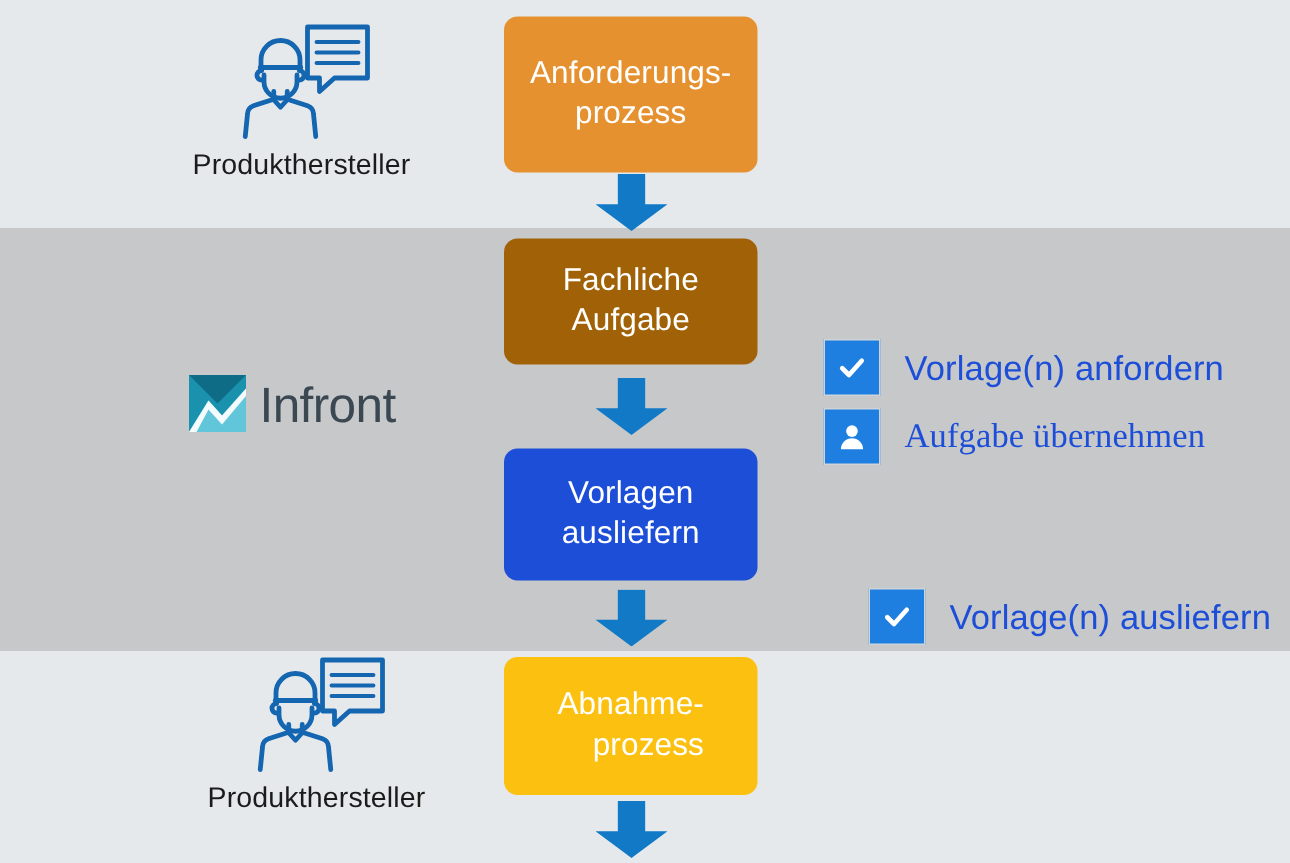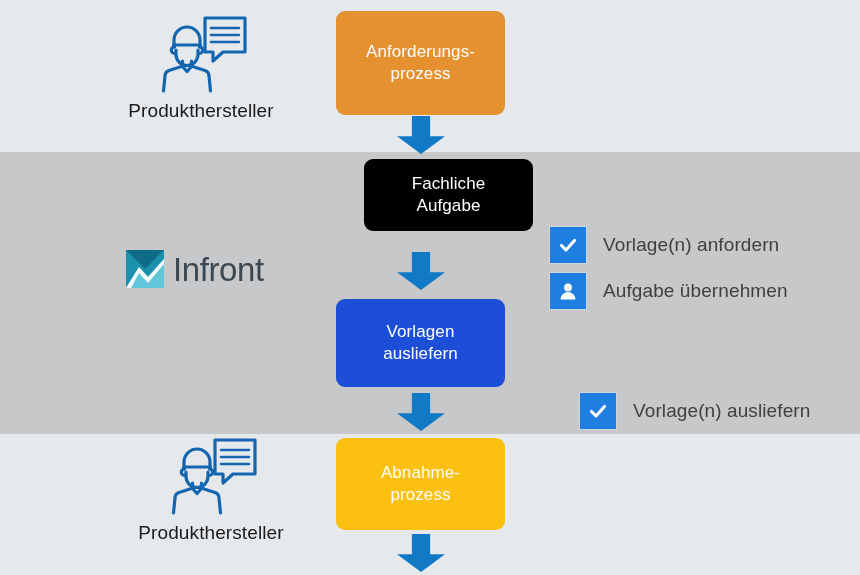--- a/index.html
+++ b/index.html
@@ -33,30 +33,30 @@
   .proc-box {
     position: absolute;
     left: 336px;
     width: 169px;
     border-radius: 9px;
     display: flex;
     align-items: center;
     justify-content: center;
     text-align: center;
     color: #ffffff;
-    font-size: 17px;
+    font-size: 21px;
     line-height: 1.28;
     letter-spacing: 0.1px;
     box-sizing: border-box;
     padding: 16px 6px;
   }
   .box-anforderung { top: 11px;  height: 104px; background: #e5912f; }
-  .box-fachliche   { top: 159px; height: 72px;  background: #000000; margin-left: 28px; }
+  .box-fachliche   { top: 159px; height: 84px;  background: #a16207; }
   .box-vorlagen    { top: 299px; height: 88px;  background: #1d4ed8; }
-  .box-abnahme     { top: 438px; height: 92px;  background: #fcc010; }
+  .box-abnahme     { top: 438px; height: 92px;  background: #fcc010; text-align: right; }
 
   
   .arrow {
     position: absolute;
     left: 397px;
     width: 48px;
     height: 38px;
     background: #1279c6;
     -webkit-clip-path: polygon(31% 0%, 69% 0%, 69% 53%, 100% 53%, 50% 100%, 0% 53%, 31% 53%);
     clip-path: polygon(31% 0%, 69% 0%, 69% 53%, 100% 53%, 50% 100%, 0% 53%, 31% 53%);
@@ -106,36 +106,36 @@
   }
 
   
   .legend-item {
     position: absolute;
     display: flex;
     align-items: center;
     gap: 16px;
   }
   .legend-1 { left: 549px; top: 226px; }
-  .legend-2 { left: 549px; top: 272px; }
+  .legend-2 { left: 549px; top: 272px; font-family: Liberation Serif, serif; }
   .legend-3 { left: 579px; top: 392px; }
   .legend-icon {
     width: 38px;
     height: 38px;
     background: #1e7fe0;
     border: 1px solid #cfd4d8;
     box-sizing: border-box;
     display: flex;
     align-items: center;
     justify-content: center;
     flex: 0 0 auto;
   }
   .legend-label {
-    font-size: 19px;
-    color: #404040;
+    font-size: 23px;
+    color: #1d4ed8;
     white-space: nowrap;
     letter-spacing: 0.1px;
   }
 </style>
 </head>
 <body>
 
 <div id="canvas">
 
   <div class="band band-top"></div>

